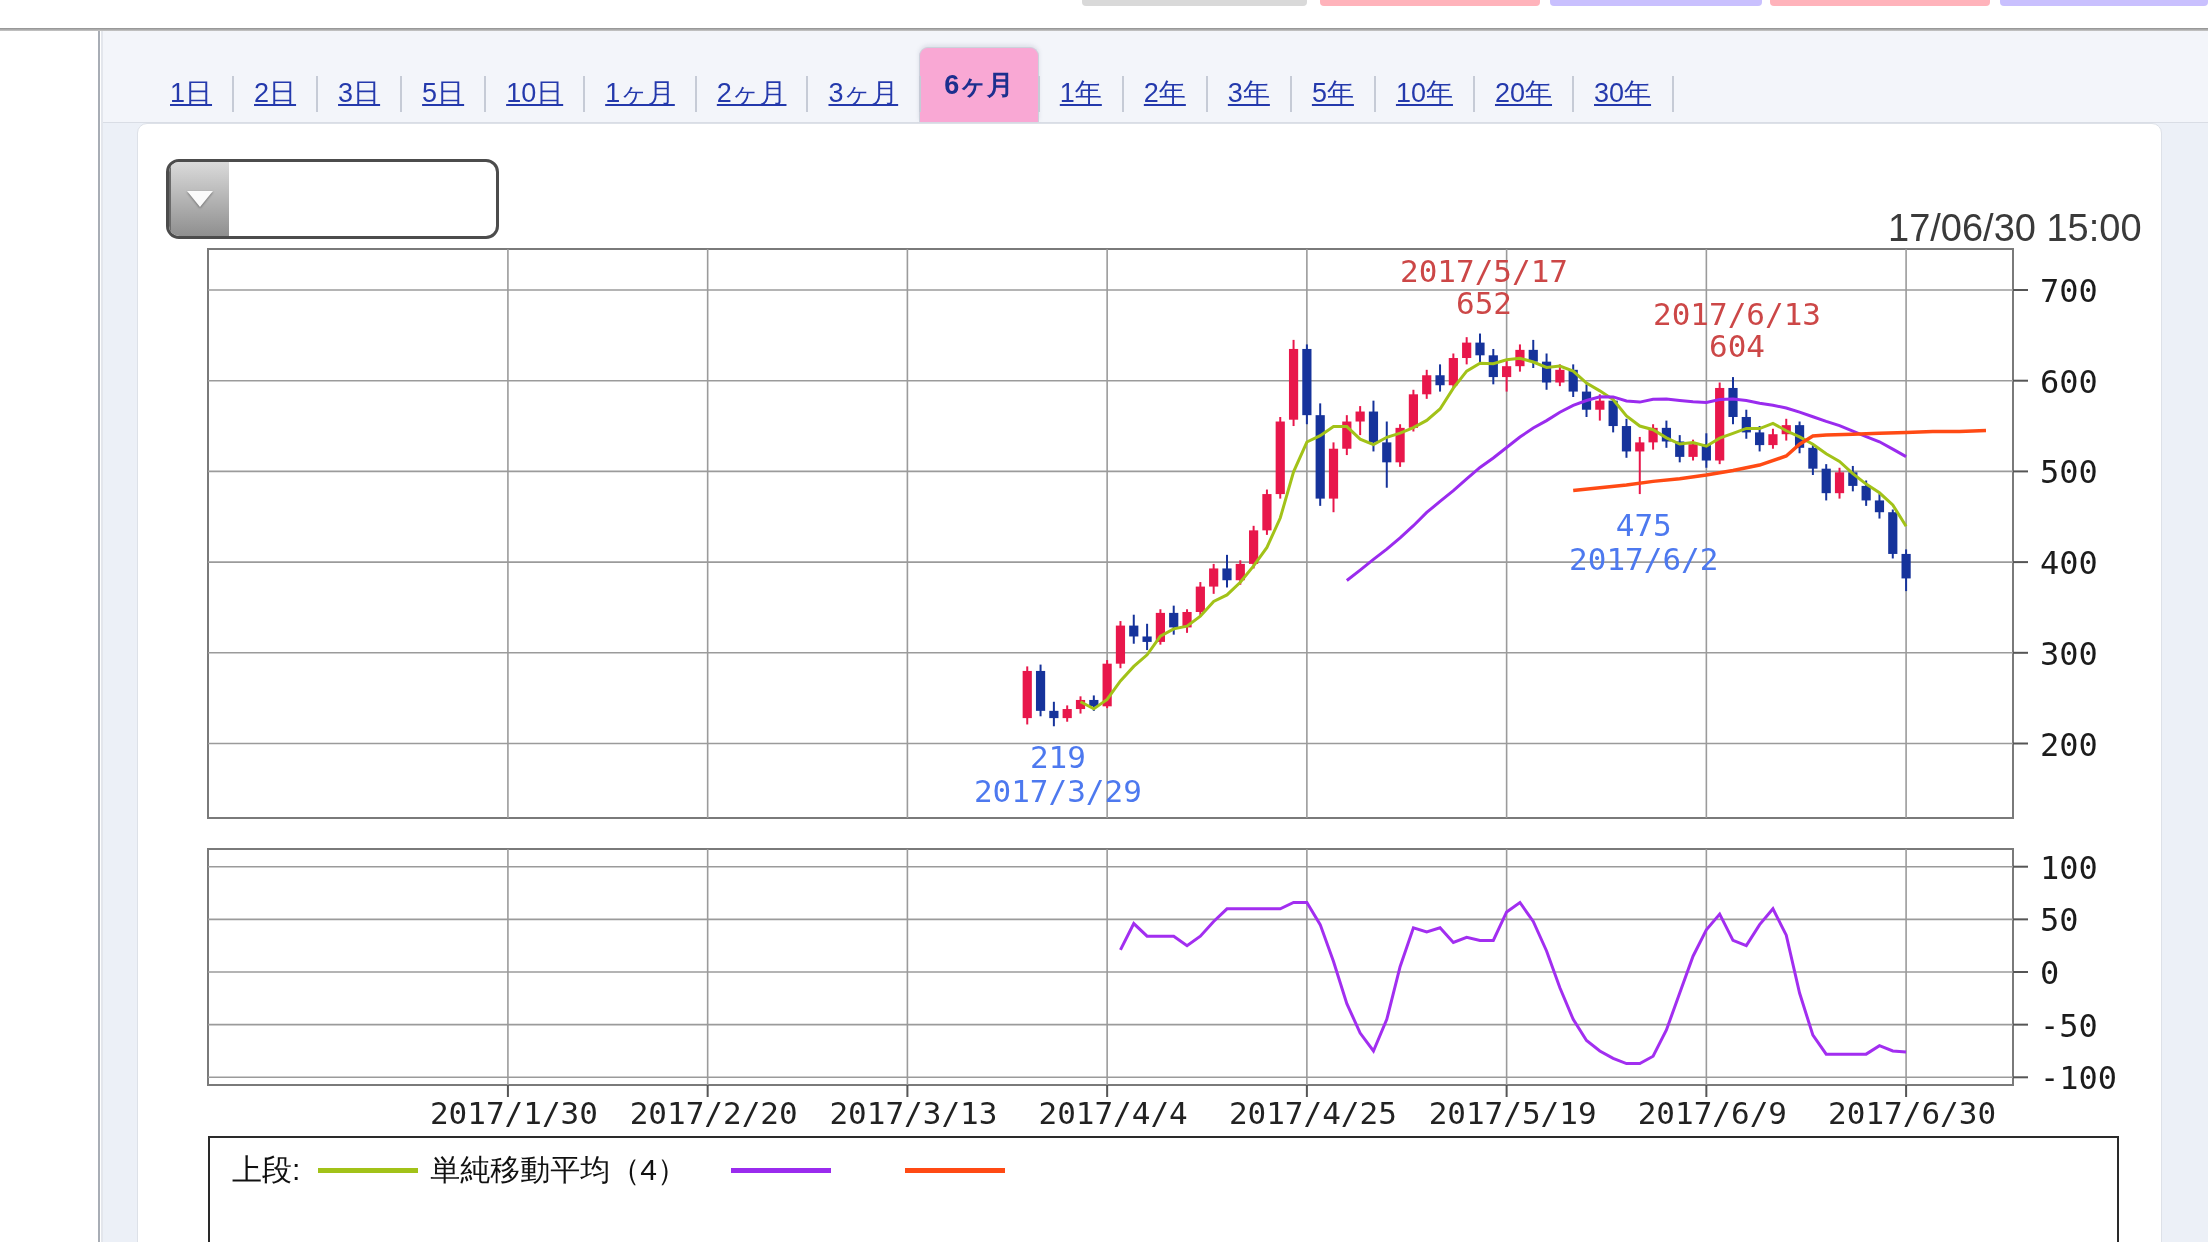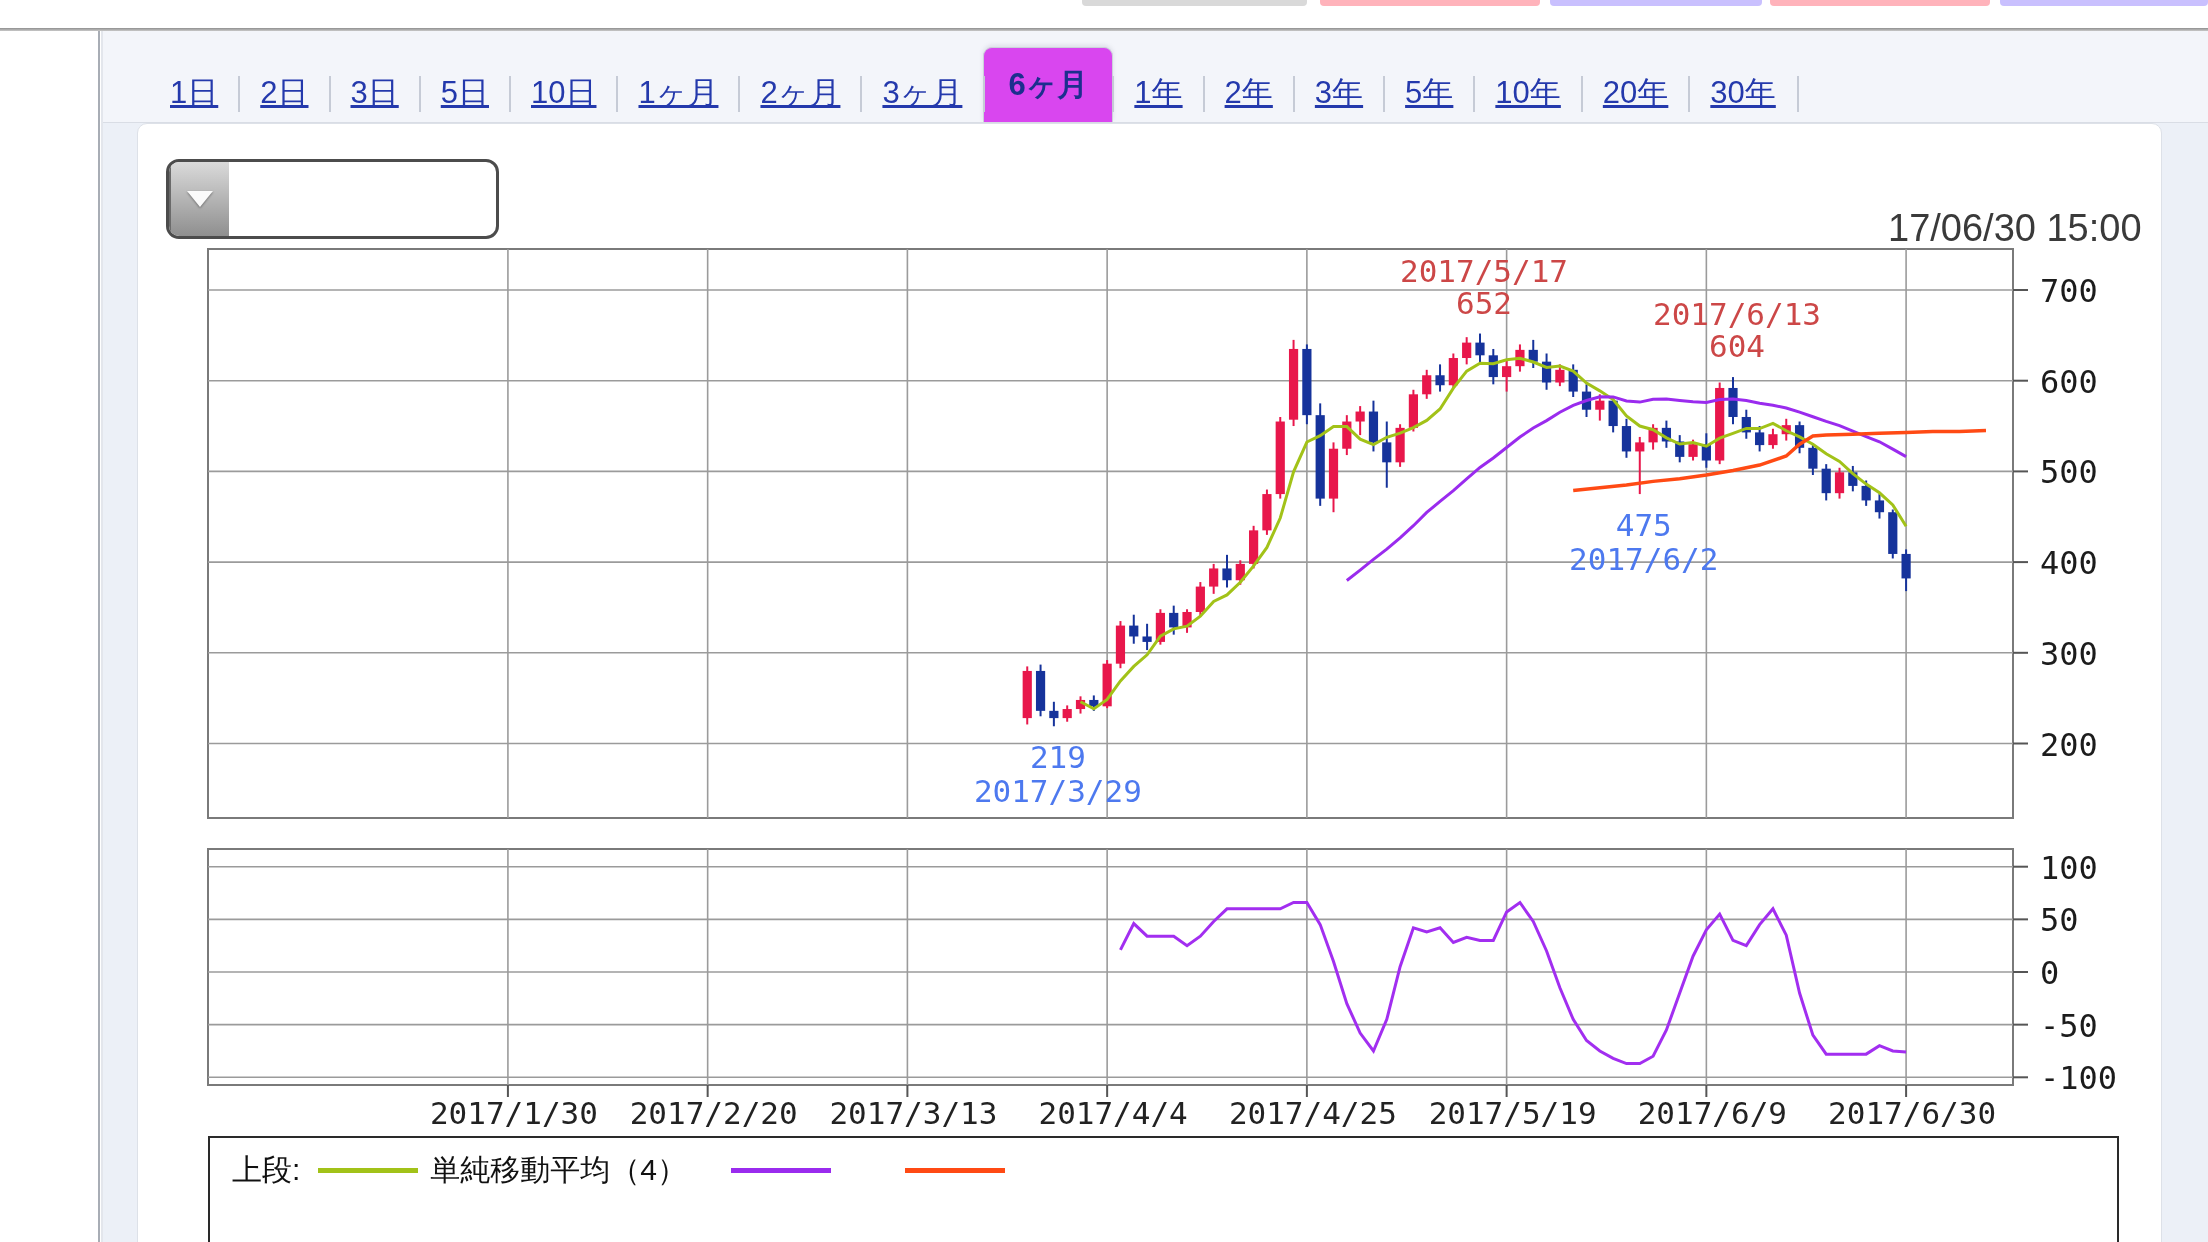--- a/index.html
+++ b/index.html
@@ -12,22 +12,22 @@
   .left-edge2{position:absolute;left:101px;top:31px;width:2px;height:1211px;background:#e3e6ec;}
   
   .tab-strip{position:absolute;left:103px;top:31px;width:2105px;height:91px;background:#f3f5fa;
     border-bottom:1px solid #d9dde5;}
   .page-bg{position:absolute;left:103px;top:123px;width:2105px;height:1119px;background:#ecf0f7;}
   .panel{position:absolute;left:137px;top:123px;width:2023px;height:1119px;background:#ffffff;
     border:1px solid #dde1e8;border-radius:10px 10px 0 0;}
   ul.tabs{list-style:none;margin:0;padding:0 0 0 46px;display:flex;align-items:flex-end;height:91px;}
   .tab{position:relative;height:58px;display:flex;align-items:center;padding:0 21px;}
   .tab + .tab::before{content:'';position:absolute;left:-1px;bottom:10px;width:2px;height:36px;background:#c6cbd6;}
-  .tab a{color:#2439ac;font-size:31px;text-decoration:underline;cursor:pointer;white-space:nowrap;}
-  .tab.active{height:74px;background:#d946ef;border:1px solid #ccd1db;border-bottom:none;
+  .tab a{color:#2439ac;font-size:27px;text-decoration:underline;cursor:pointer;white-space:nowrap;}
+  .tab.active{height:74px;background:#f9a8d4;border:1px solid #ccd1db;border-bottom:none;
     border-radius:9px 9px 0 0;box-shadow:0 -2px 4px rgba(120,130,150,0.18);padding:0 24px;}
   .tab.active a{font-weight:bold;color:#1c2f8e;text-decoration:none;}
   .tab-end-sep{position:relative;width:18px;height:58px;}
   .tab-end-sep::before{content:'';position:absolute;left:0;bottom:10px;width:2px;height:36px;background:#c6cbd6;}
   
   .dropdown{position:absolute;left:166px;top:159px;width:327px;height:74px;border:3px solid #4c4c4c;
     border-radius:13px;display:flex;overflow:hidden;cursor:pointer;background:#fff;}
   .dd-label{flex:1;display:flex;align-items:center;padding-left:28px;font-size:38px;color:#111;
     background:linear-gradient(#ffffff,#e2e2e2);}
   .dd-arrow{width:58px;background:linear-gradient(#dadada,#8f8f8f);border-left:2px solid #6a6a6a;

